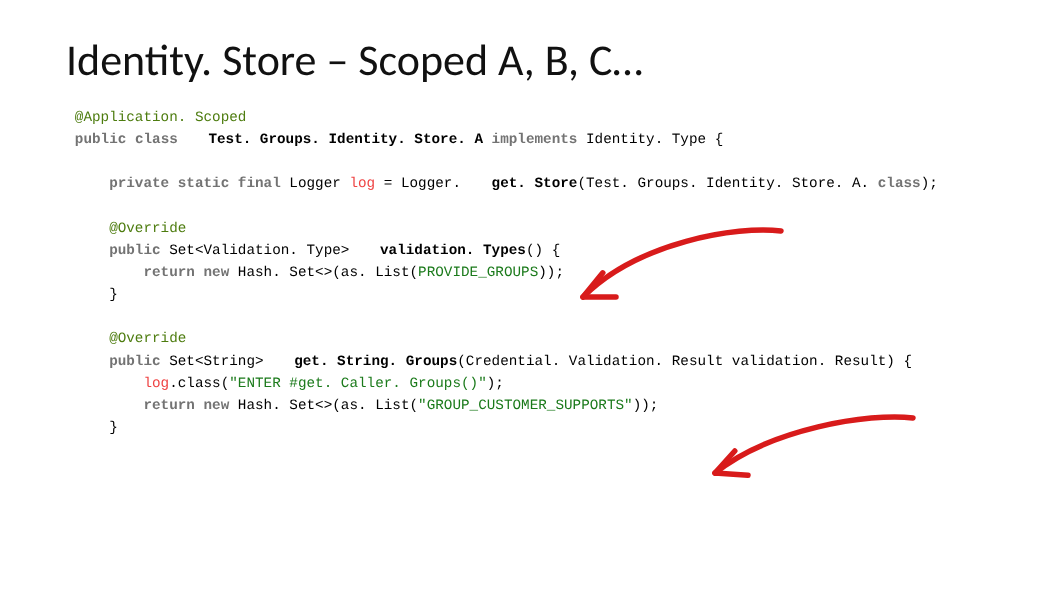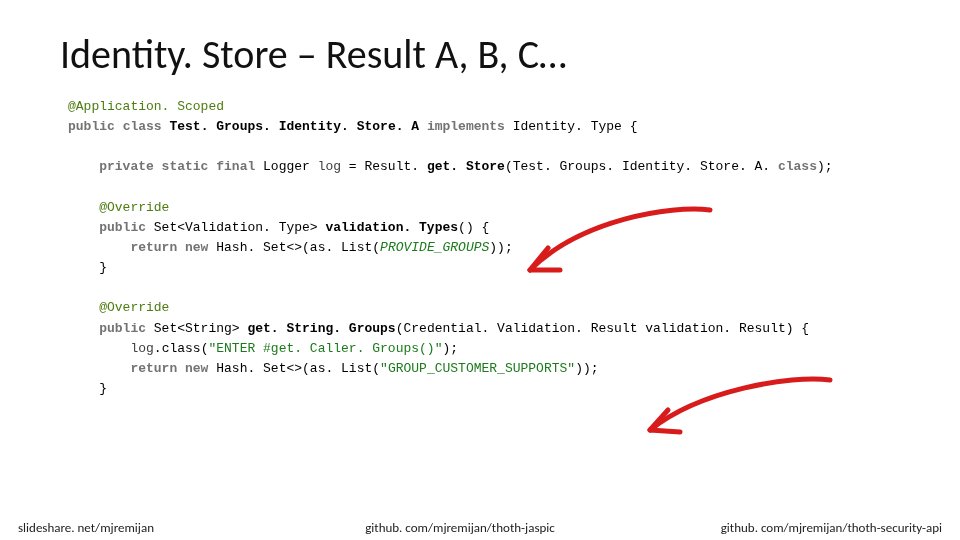--- a/index.html
+++ b/index.html
@@ -19,25 +19,25 @@
   }
   .code-area {
     font-family: Consolas, "Courier New", monospace;
     font-size: 13px;
     line-height: 1.55;
     color: #000;
     white-space: pre;
     padding-left: 8px;
   }
   .kw { color: #737373; font-weight: bold; }
-  .name { font-weight: bold; color: #000; }
+  .name { font-weight: bold; color: #000; margin-left: 20px; }
   .str { color: #1b7a1b; }
-  .const { color: #1b7a1b; font-style: italic; }
+  .const { color: #1b7a1b; }
   .ann { color: #4d7c0f; }
-  .id { color: #404040; }
+  .id { color: #ef4444; }
   .footer {
     position: absolute;
     bottom: 0;
     left: 0;
     width: 960px;
     height: 26px;
     display: flex;
     align-items: center;
     font-size: 13px;
     color: #222;
@@ -48,26 +48,26 @@
   .footer .right { width: 280px; text-align: right; }
   .arrow {
     position: absolute;
     pointer-events: none;
   }
 </style>
 </head>
 <body>
 
 <div class="slide">
-  <h1 class="title">Identity. Store – Result A, B, C…</h1>
+  <h1 class="title">Identity. Store – Scoped A, B, C…</h1>
 
   <div class="code-area"><span class="ann">@Application. Scoped</span>
 <span class="kw">public</span> <span class="kw">class</span><span class="name"> Test. Groups. Identity. Store. A </span><span class="kw">implements</span><span> Identity. Type {</span>
 
-<span class="kw">    private static final</span><span> Logger </span><span class="id">log</span><span> = Result. </span><span class="name">get. Store</span><span>(Test. Groups. Identity. Store. A. </span><span class="kw">class</span><span>);</span>
+<span class="kw">    private static final</span><span> Logger </span><span class="id">log</span><span> = Logger. </span><span class="name">get. Store</span><span>(Test. Groups. Identity. Store. A. </span><span class="kw">class</span><span>);</span>
 
 <span class="ann">    @Override</span>
 <span class="kw">    public</span><span> Set&lt;Validation. Type&gt; </span><span class="name">validation. Types</span><span>() {</span>
 <span class="kw">        return</span><span class="kw"> new</span><span> Hash. Set&lt;&gt;(</span><span>as. List</span><span>(</span><span class="const">PROVIDE_GROUPS</span><span>));</span>
 <span>    }</span>
 
 <span class="ann">    @Override</span>
 <span class="kw">    public</span><span> Set&lt;String&gt; </span><span class="name">get. String. Groups</span><span>(Credential. Validation. Result validation. Result) {</span>
 <span class="id">        log</span><span>.class(</span><span class="str">"ENTER #get. Caller. Groups()"</span><span>);</span>
 <span class="kw">        return</span><span class="kw"> new</span><span> Hash. Set&lt;&gt;(</span><span>as. List</span><span>(</span><span class="str">"GROUP_CUSTOMER_SUPPORTS"</span><span>));</span>
@@ -76,18 +76,13 @@
   <svg class="arrow" style="left:520px; top:200px;" width="200" height="90" viewBox="0 0 200 90">
     <path d="M190 10 C 150 5, 60 20, 10 70" fill="none" stroke="#d81b1b" stroke-width="5" stroke-linecap="round"></path>
     <path d="M10 70 L28 48 M10 70 L40 70" fill="none" stroke="#d81b1b" stroke-width="5" stroke-linecap="round"></path>
   </svg>
 
   <svg class="arrow" style="left:640px; top:370px;" width="200" height="80" viewBox="0 0 200 80">
     <path d="M190 10 C 150 5, 60 20, 10 60" fill="none" stroke="#d81b1b" stroke-width="5" stroke-linecap="round"></path>
     <path d="M10 60 L28 40 M10 60 L40 62" fill="none" stroke="#d81b1b" stroke-width="5" stroke-linecap="round"></path>
   </svg>
 
-  <div class="footer">
-    <div class="cell left">slideshare. net/mjremijan</div>
-    <div class="cell mid">github. com/mjremijan/thoth-jaspic</div>
-    <div class="cell right">github. com/mjremijan/thoth-security-api</div>
-  </div>
 </div>
 
 </body></html>

